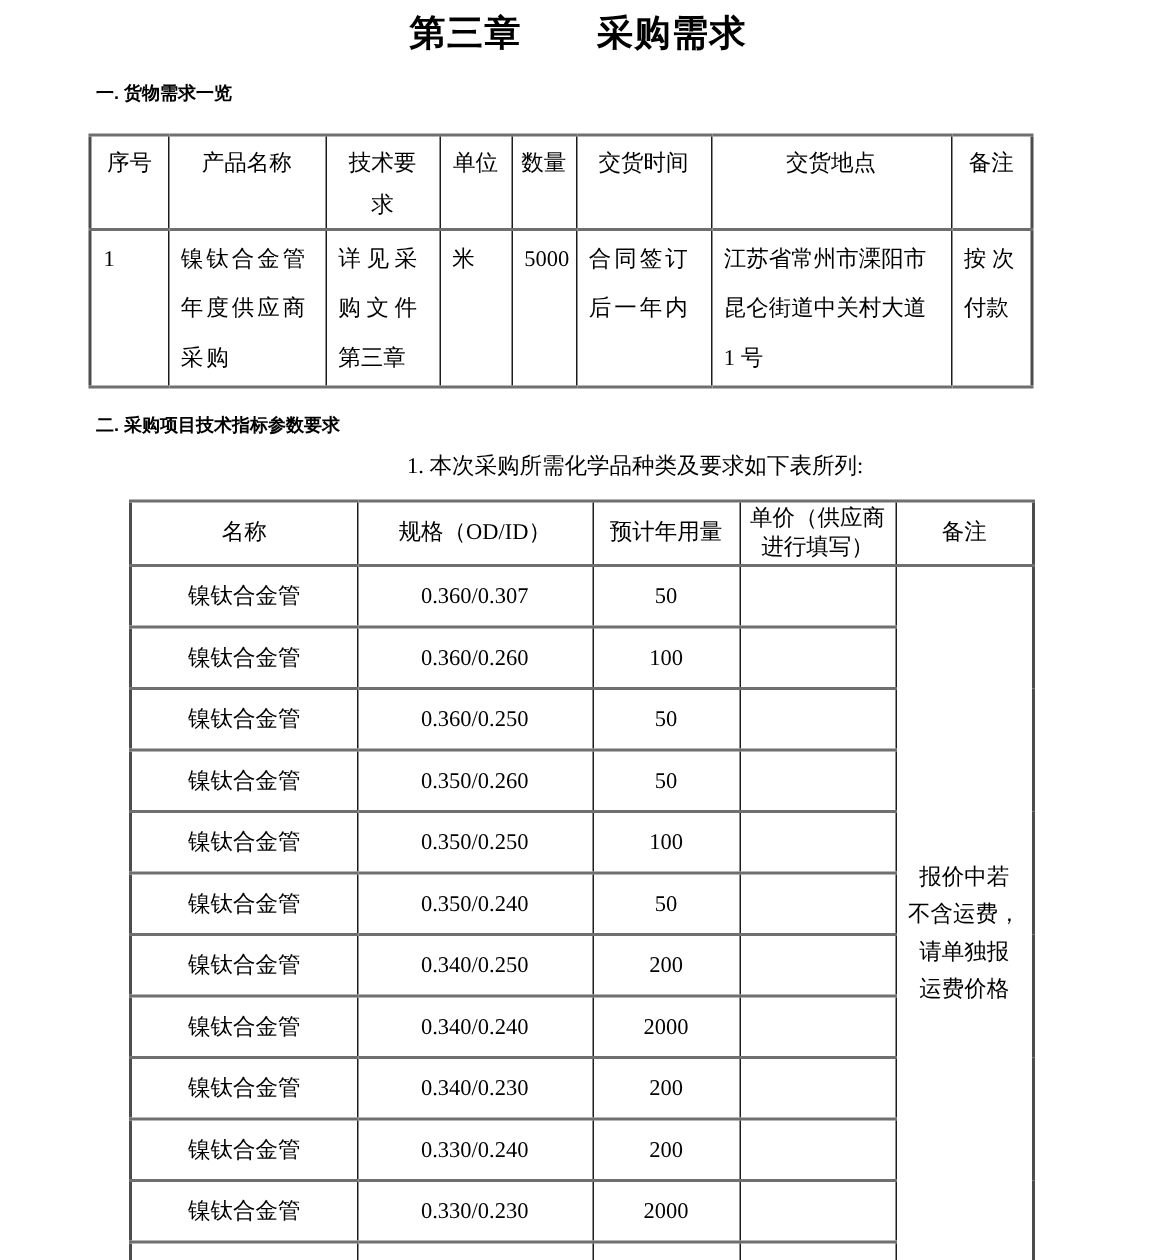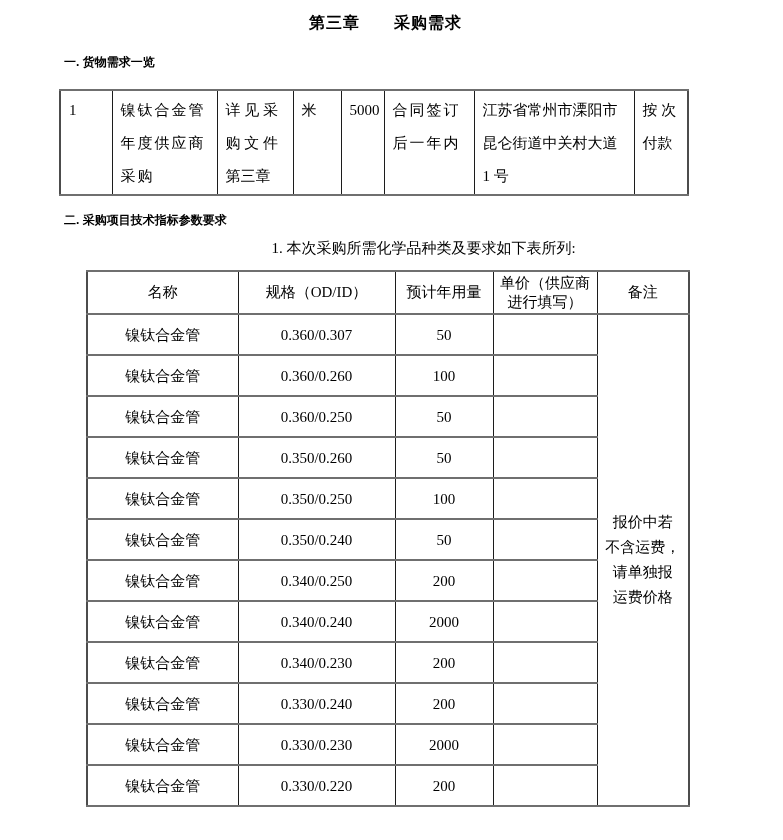--- a/index.html
+++ b/index.html
@@ -14,21 +14,21 @@
     width: 783px;
     height: 840px;
     background: #ffffff;
     overflow: hidden;
   }
   .doc-title {
     margin: 8px 12px 0 0;
     text-align: center;
     font-family: "Liberation Sans", "DejaVu Sans", sans-serif;
     font-weight: bold;
-    font-size: 16px;
+    font-size: 24px;
     line-height: 30px;
     letter-spacing: 1px;
   }
   .sec-heading {
     margin: 15px 0 0 64px;
     font-family: "Liberation Sans", "DejaVu Sans", sans-serif;
     font-weight: bold;
     font-size: 12px;
     line-height: 18px;
   }
@@ -115,20 +115,31 @@
       <col style="width:52px">
         <col style="width:105px">
         <col style="width:76px">
         <col style="width:48px">
       <col style="width:43px">
         <col style="width:90px">
         <col style="width:160px">
         <col style="width:54px">
     </colgroup>
     <tbody>
+        <tr>
+      <th>序号</th>
+      <th>产品名称</th>
+      <th>技术要
+求</th>
+      <th>单位</th>
+      <th>数量</th>
+      <th>交货时间</th>
+      <th>交货地点</th>
+      <th>备注</th>
+    </tr>
     <tr>
       <td>1</td>
       <td class="cell-product">镍钛合金管
 年度供应商
 采购</td>
       <td>详 见 采
 购 文 件
 第三章</td>
       <td>米</td>
       <td>5000</td>

